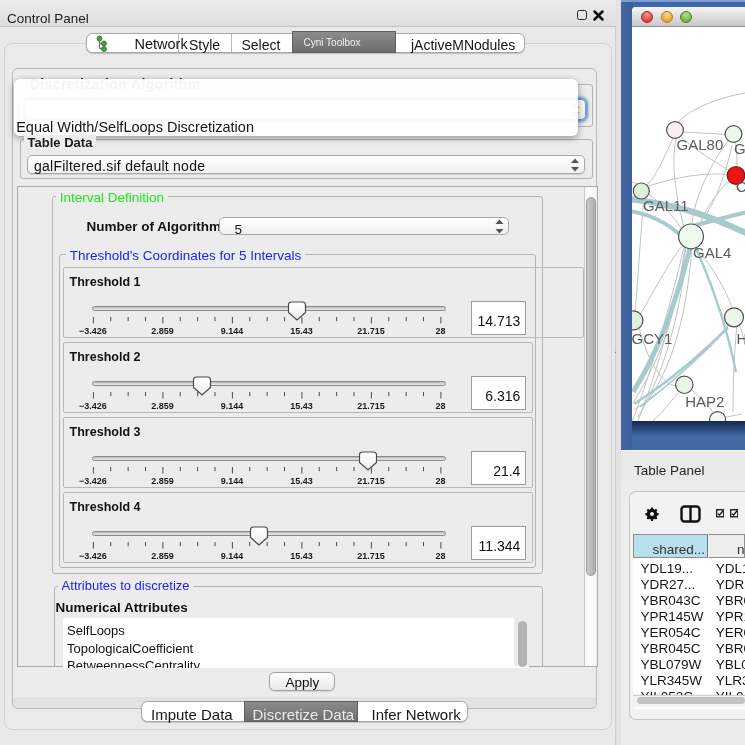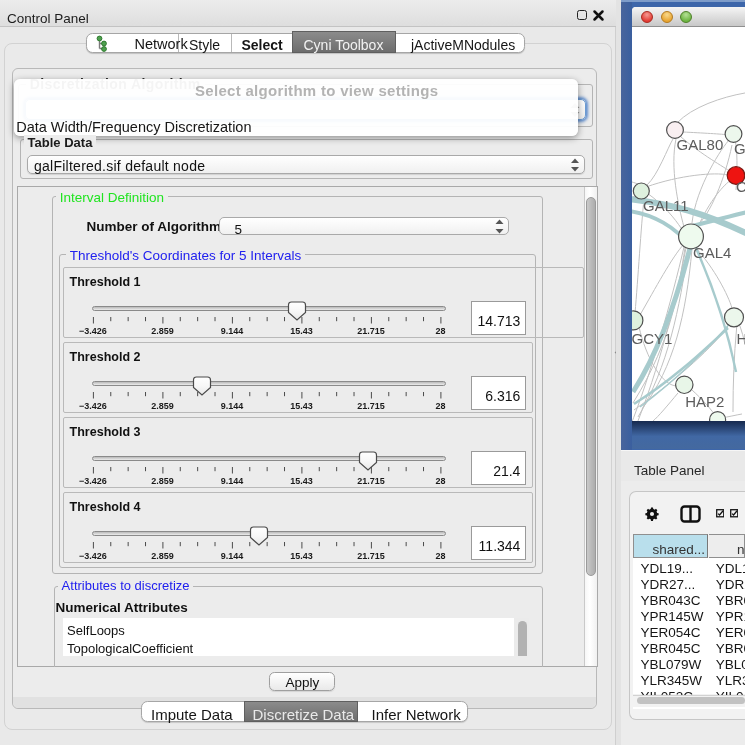--- a/index.html
+++ b/index.html
@@ -23,22 +23,22 @@
 <div class="a" style="left:230.5px;top:34px;width:1px;height:17.5px;background:#b9b9b9;"></div>
 <div class="a" style="left:291.5px;top:31.4px;width:104.7px;height:21.2px;background:linear-gradient(#8b8b8b,#6d6d6d);border:1px solid #5f5f5f;"></div>
 <svg class="a" style="left:92px;top:33.5px;" width="17" height="18" viewBox="0 0 17 18">
       <path d="M7.5 5.5 V14.5 M7.5 9.5 H11 M7.5 14.5 H11" stroke="#7a7a7a" stroke-width="1.4" fill="none"></path>
       <circle cx="7.5" cy="4.5" r="2.4" fill="#4ea04e" stroke="#2e7a2e"></circle>
       <circle cx="12" cy="9.5" r="2.4" fill="#4ea04e" stroke="#2e7a2e"></circle>
       <circle cx="12" cy="15" r="2.4" fill="#4ea04e" stroke="#2e7a2e"></circle>
     </svg>
 <div class="t" style="left:114.5px;top:36.3px;font-size:14.5px;color:#151515;font-weight:400;margin-left:20px;">Network</div>
 <div class="t" style="left:189px;top:36.5px;font-size:14px;color:#151515;font-weight:400;">Style</div>
-<div class="t" style="left:241.5px;top:36.5px;font-size:14px;color:#151515;font-weight:700;">Select</div>
-<div class="t" style="left:303.5px;top:36.5px;font-size:14px;color:#f2f2f2;font-weight:400;">Cyni Toolbox</div>
+<div class="t" style="left:241.5px;top:36.5px;font-size:14px;color:#151515;font-weight:400;">Select</div>
+<div class="t" style="left:303.5px;top:36.5px;font-size:10px;color:#f2f2f2;font-weight:400;">Cyni Toolbox</div>
 <div class="t" style="left:411px;top:36.5px;font-size:14px;color:#151515;font-weight:400;">jActiveMNodules</div>
 <div class="a" style="left:18px;top:84px;width:574.5px;height:42.5px;border:1px solid #b4b4b4;border-radius:3px;"></div>
 <div class="t" style="left:25.5px;top:76.3px;font-size:14px;color:#2e2e2e;font-weight:700;background:#ececec;letter-spacing:0.4px;">&nbsp;Discretization Algorithm&nbsp;</div>
 <div class="a" style="left:25px;top:99px;width:561px;height:20.5px;background:linear-gradient(#ffffff,#eeeeee);border:1px solid #6b9bd2;border-radius:5px;box-shadow:0 0 3px 2px rgba(70,125,200,0.85);"></div>
 <svg class="a" style="left:569px;top:101.5px;" width="12" height="16" viewBox="0 0 12 16">
       <path d="M6 1 L10.5 6 H1.5 Z" fill="#9a9a9a"></path>
       <path d="M6 15 L1.5 10 H10.5 Z" fill="#9a9a9a"></path>
     </svg>
 <div class="a" style="left:19.7px;top:138.5px;width:573px;height:40.5px;border:1px solid #b4b4b4;border-radius:3px;"></div>
 <div class="t" style="left:24px;top:135px;font-size:13px;color:#1c1c1c;font-weight:700;background:#ececec;z-index:55;">&nbsp;Table Data&nbsp;</div>
@@ -244,21 +244,21 @@
       </svg>
       <div class="a" style="left:407.9px;top:32.6px;width:54.9px;height:33.6px;background:#ffffff;border:1px solid #9a9a9a;">
         <div class="t" style="right:5px;top:11.5px;font-size:14px;color:#111;">11.344</div>
       </div>
     </div>
 <div class="a" style="left:17px;top:186.4px;width:581px;height:480.6px;overflow:hidden;pointer-events:none;">
 <div class="a" style="left:36.7px;top:399.2px;width:489.5px;height:120px;border:1px solid #b4b4b4;border-radius:3px;"></div>
 </div>
 <div class="t" style="left:58px;top:578px;font-size:13px;color:#2121ef;font-weight:400;background:#ececec;">&nbsp;Attributes to discretize&nbsp;</div>
 <div class="t" style="left:55.4px;top:599.5px;font-size:13.5px;color:#111;font-weight:700;">Numerical Attributes</div>
-<div class="a" style="left:62.5px;top:617.9px;width:466.8px;height:38px;background:#ffffff;overflow:hidden;">
+<div class="a" style="left:62.5px;top:617.9px;width:466.8px;height:50px;background:#ffffff;overflow:hidden;">
       <div class="t" style="left:4.5px;top:5.5px;font-size:13px;color:#111;">SelfLoops</div>
       <div class="t" style="left:4.5px;top:23px;font-size:13px;color:#111;">TopologicalCoefficient</div>
       <div class="t" style="left:4.5px;top:40.5px;font-size:13px;color:#111;">BetweennessCentrality</div>
       <div class="a" style="left:451.9px;top:0;width:14.9px;height:48.4px;background:#ebebeb;"></div>
       <div class="a" style="left:455px;top:3px;width:9.5px;height:46px;background:#b2b2b2;border-radius:5px;"></div>
     </div>
 <div class="a" style="left:268.7px;top:672px;width:66.8px;height:19.2px;background:linear-gradient(#ffffff,#e9e9e9);border:1px solid #9f9f9f;border-radius:5.5px;box-shadow:0 1px 1px rgba(0,0,0,0.1);"></div>
 <div class="t" style="left:285.5px;top:675px;font-size:13.5px;color:#111;font-weight:400;">Apply</div>
 <div class="a" style="left:140.9px;top:701px;width:327.1px;height:21px;background:#ffffff;border:1px solid #a6a6a6;border-radius:6.5px;box-shadow:0 1px 1px rgba(0,0,0,0.15);"></div>
 <div class="a" style="left:243.5px;top:701px;width:114.8px;height:21px;background:linear-gradient(#8b8b8b,#6d6d6d);border:1px solid #5f5f5f;"></div>
@@ -380,14 +380,13 @@
 <div class="t" style="left:640.5px;top:657.2000000000002px;font-size:13.5px;color:#161616;font-weight:400;">YBL079W</div>
 <div class="t" style="left:715.8px;top:657.2000000000002px;font-size:13.5px;color:#161616;font-weight:400;">YBL0</div>
 <div class="t" style="left:640.5px;top:673.3000000000002px;font-size:13.5px;color:#161616;font-weight:400;">YLR345W</div>
 <div class="t" style="left:715.8px;top:673.3000000000002px;font-size:13.5px;color:#161616;font-weight:400;">YLR3</div>
 <div class="t" style="left:640.5px;top:689.4000000000002px;font-size:13.5px;color:#161616;font-weight:400;">YIL052C</div>
 <div class="t" style="left:715.8px;top:689.4000000000002px;font-size:13.5px;color:#161616;font-weight:400;">YIL0</div>
 <div class="a" style="left:632.6px;top:694.5px;width:112.4px;height:12px;background:#f2f2f2;border-top:1px solid #d2d2d2;"></div>
 <div class="a" style="left:637px;top:696.5px;width:108px;height:7.5px;background:#c2c2c2;border-radius:4px;"></div>
 <div class="a" style="left:632.6px;top:706.5px;width:112.4px;height:2px;background:#ffffff;"></div>
 <div class="a" style="left:14px;top:78.5px;width:564px;height:57.5px;background:rgba(255,255,255,0.95);border-radius:6px;box-shadow:0 2px 7px rgba(0,0,0,0.4);z-index:50;"></div>
-<div class="t" style="left:195px;top:81.5px;font-size:15px;color:#b3b3b3;font-weight:700;z-index:51;letter-spacing:0.3px;">Select algorithm to view settings</div>
-<div class="t" style="left:16.2px;top:118.5px;font-size:14.5px;color:#161616;font-weight:400;z-index:51;">Data Width/Frequency Discretization</div>
+<div class="t" style="left:16.2px;top:118.5px;font-size:14.5px;color:#161616;font-weight:400;z-index:51;">Equal Width/SelfLoops Discretization</div>
 </div>
 </body></html>

